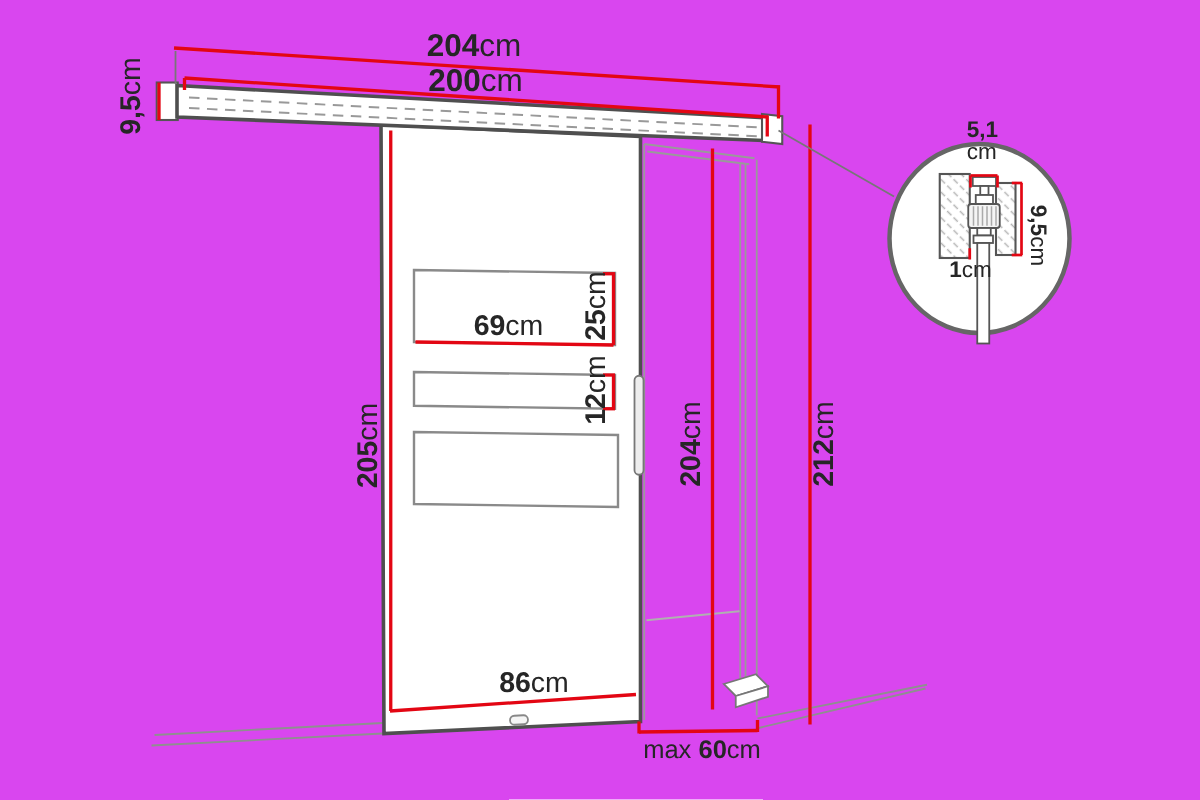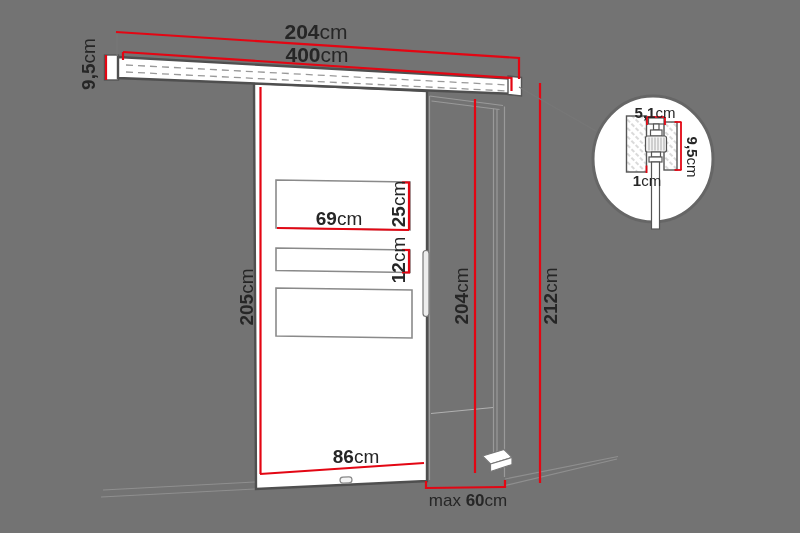--- a/index.html
+++ b/index.html
@@ -1,16 +1,16 @@
 <!DOCTYPE html>
 <html><head>
 <meta charset="utf-8">
 <style>
   html,body{margin:0;padding:0;background:#fff;}
-  #stage{position:relative;width:800px;height:533px;background:#737373;overflow:hidden;
+  #stage{position:relative;width:800px;height:533px;background:#d946ef;overflow:hidden;
          font-family:"Liberation Sans",sans-serif;}
   #stage svg{position:absolute;left:0;top:0;}
   .dim{position:absolute;display:flex;align-items:baseline;white-space:nowrap;
        color:#262626;line-height:1;transform:translate(-50%,-50%);}
   .dim.rot-ccw{transform:translate(-50%,-50%) rotate(-90deg);}
   .dim.rot-cw{transform:translate(-50%,-50%) rotate(90deg);}
   .dim .num{font-weight:700;}
   .dim .unit{font-weight:400;}
   .dim .prefix{font-weight:400;margin-right:0.28em;}
   .sz-xl{font-size:21px;}
@@ -131,21 +131,21 @@
       <line x1="646.5" y1="165.5" x2="646.5" y2="173"></line>
     </g>
   </g>
 </svg>
 
 <div class="dim sz-xl" style="left:316px;top:31px;">
   <span class="num">204</span>
       <span class="unit">cm</span>
 </div>
 <div class="dim sz-xl" style="left:317px;top:54px;">
-  <span class="num">400</span>
+  <span class="num">200</span>
       <span class="unit">cm</span>
 </div>
 <div class="dim sz-l rot-ccw" style="left:88px;top:64px;">
   <span class="num">9,5</span>
       <span class="unit">cm</span>
 </div>
 <div class="dim sz-l rot-ccw" style="left:246px;top:297px;">
   <span class="num">205</span>
       <span class="unit">cm</span>
 </div>
@@ -171,21 +171,21 @@
 </div>
 <div class="dim sz-l rot-ccw" style="left:550px;top:296px;">
   <span class="num">212</span>
       <span class="unit">cm</span>
 </div>
 <div class="dim sz-m" style="left:468px;top:500px;">
   <span class="prefix">max</span>
       <span class="num">60</span>
       <span class="unit">cm</span>
 </div>
-<div class="dim sz-s" style="left:655px;top:112px;">
+<div class="dim sz-s" style="left:655px;top:94px;flex-direction:column;">
   <span class="num">5,1</span>
       <span class="unit">cm</span>
 </div>
 <div class="dim sz-s rot-cw" style="left:692px;top:157px;">
   <span class="num">9,5</span>
       <span class="unit">cm</span>
 </div>
 <div class="dim sz-s" style="left:647px;top:180px;">
   <span class="num">1</span>
       <span class="unit">cm</span>

